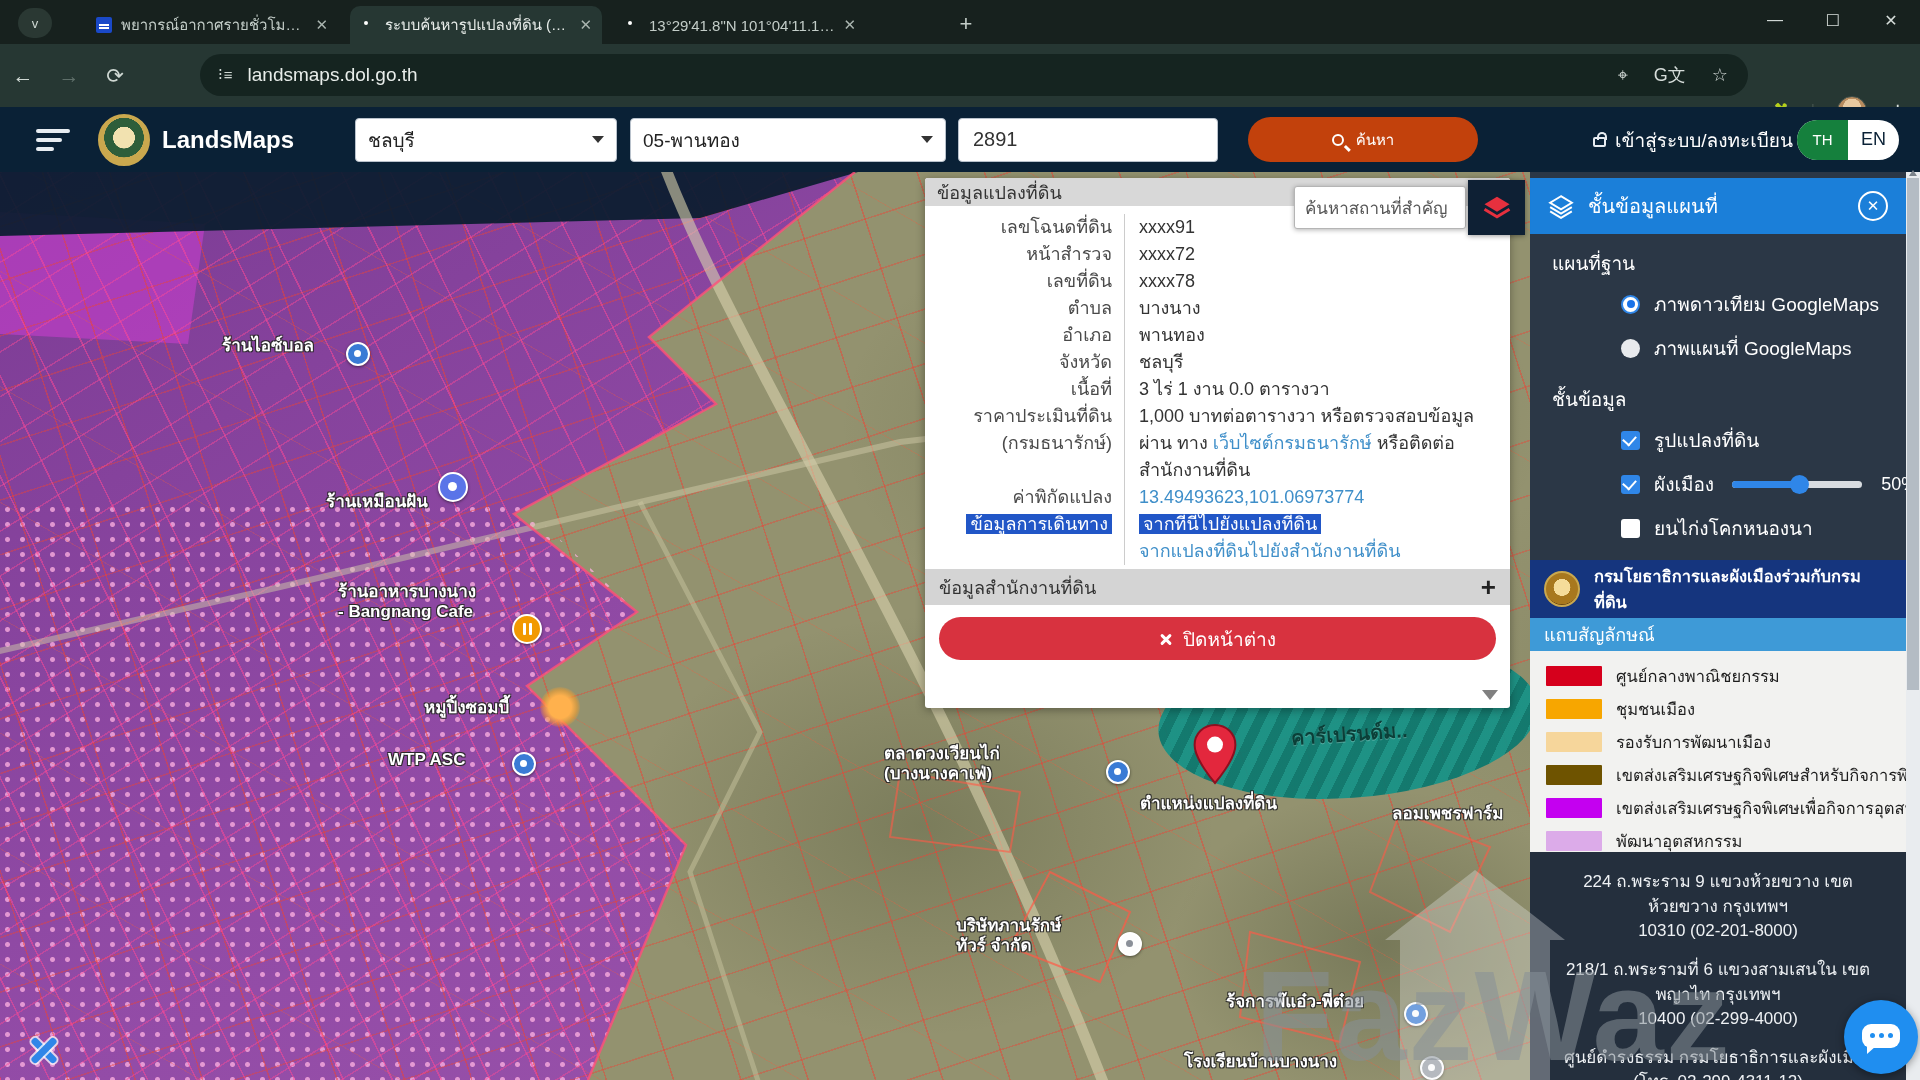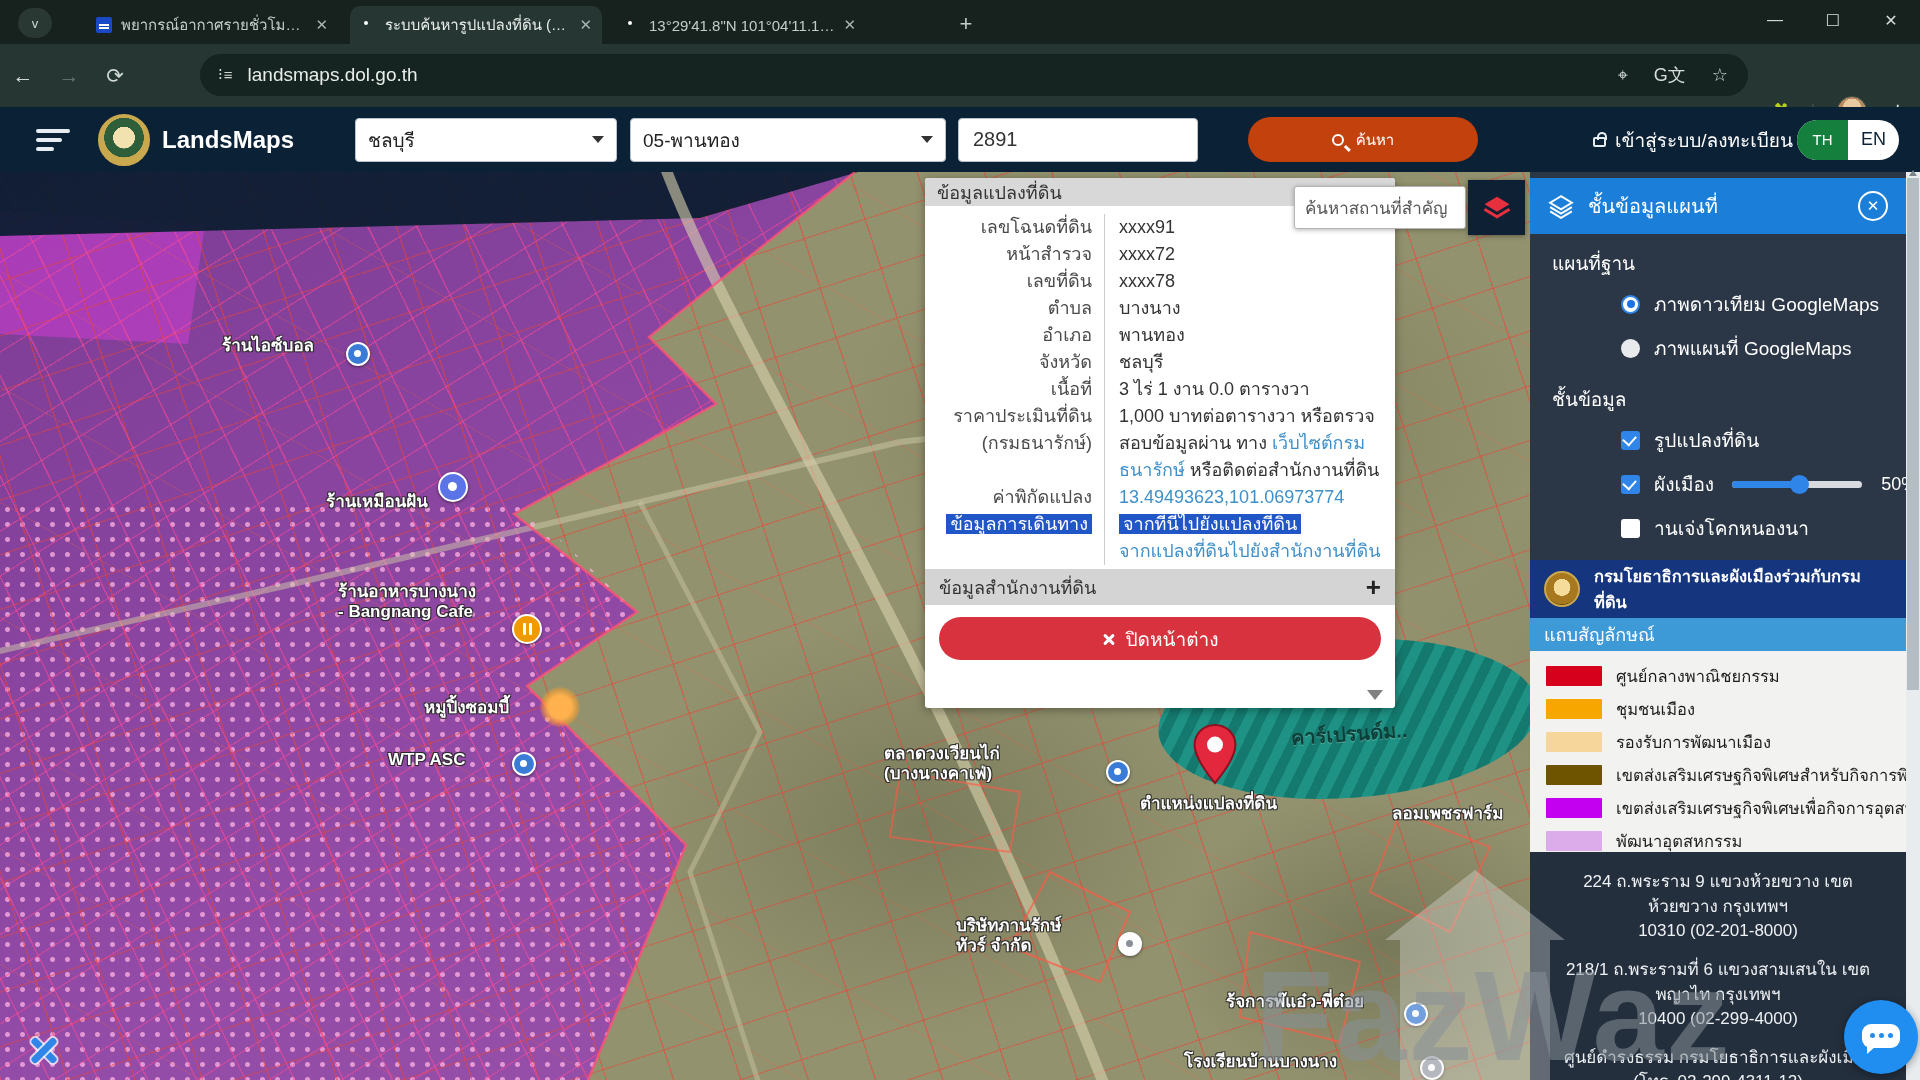--- a/index.html
+++ b/index.html
@@ -47,21 +47,21 @@
   #hamburger div:nth-child(2){width:26px;} #hamburger div:nth-child(3){width:18px;}
   #logo { width:52px; height:52px; border-radius:50%; margin-left:28px;
     background:radial-gradient(circle at 50% 45%, #f2e2b0 0 30%, #2e5e3a 31% 55%, #caa84e 56% 75%, #7a5a1e 76%);
     border:2px solid #caa84e; }
   #brand { color:#fff; font-size:24px; font-weight:700; margin-left:12px; }
   .hsel { height:44px; background:#fff; border-radius:4px; border:1px solid #b9c2cc; display:flex; align-items:center;
     padding:0 12px; font-size:19px; color:#222; justify-content:space-between; }
   .chev { width:0; height:0; border-left:6px solid transparent; border-right:6px solid transparent; border-top:7px solid #333; margin-left:12px;}
   #sel-province { position:absolute; left:355px; width:262px; }
   #sel-district { position:absolute; left:630px; width:316px; }
-  #parcel-input { position:absolute; left:958px; width:240px; height:44px; background:#fff; border:1px solid #b9c2cc;
+  #parcel-input { position:absolute; left:958px; width:260px; height:44px; background:#fff; border:1px solid #b9c2cc;
     border-radius:4px; font-size:20px; color:#333; padding:0 14px; display:flex; align-items:center;}
   #btn-search { position:absolute; left:1248px; width:230px; height:45px; border-radius:23px; background:#c2410c;
     color:#fff; font-size:15px; display:flex; align-items:center; justify-content:center; gap:12px; }
   .mag { width:12px; height:12px; border:2.5px solid #fff; border-radius:50%; position:relative; }
   .mag::after { content:""; position:absolute; left:10px; top:11px; width:7px; height:2.5px; background:#fff; transform:rotate(45deg); }
   #login { position:absolute; left:1593px; color:#fff; font-size:19px; display:flex; align-items:center; gap:9px;}
   .lockic { width:13px; height:10px; border:2px solid #e8edf2; border-radius:2px; position:relative; margin-top:5px;}
   .lockic::before { content:""; position:absolute; left:1.5px; top:-7px; width:6px; height:6px; border:2px solid #e8edf2; border-bottom:none; border-radius:5px 5px 0 0;}
   #langpill { position:absolute; left:1797px; width:102px; height:40px; border-radius:20px; overflow:hidden; display:flex; background:#fff;}
   #langpill .th { width:51px; background:#15803d; color:#fff; display:flex; align-items:center; justify-content:center; font-size:15px;}
@@ -112,26 +112,26 @@
 
   #pin { position:absolute; left:1191px; top:550px; width:48px; height:64px; }
   #pin-label { position:absolute; left:1140px; top:622px; }
 
   #maptool { position:absolute; left:24px; top:858px; width:40px; height:40px; }
   #maptool::before, #maptool::after { content:""; position:absolute; left:4px; top:17px; width:32px; height:7px;
     background:#2f86e8; border-radius:3px; box-shadow:0 0 0 2px rgba(255,255,255,.75); }
   #maptool::before { transform:rotate(45deg);} #maptool::after{ transform:rotate(-45deg);}
 
   
-  #info-panel { position:absolute; left:925px; top:178px; width:470px; background:#fff; border-radius:3px;
+  #info-panel { position:absolute; left:925px; top:178px; width:585px; background:#fff; border-radius:3px;
     box-shadow:0 2px 10px rgba(0,0,0,.35); z-index:20; }
   #ip-title { height:28px; background:#d8d8d8; color:#333; font-size:18px; display:flex; align-items:center;
     padding:0 12px; border-radius:3px 3px 0 0;}
   #ip-body { padding:8px 0 4px 0; }
-  .ip-row { display:flex; font-size:18px; line-height:27px; }
+  .ip-row { display:flex; font-size:18px; line-height:27px;padding-left:20px; }
   .ip-label { width:180px; text-align:right; padding-right:12px; border-right:1px solid #ccc; color:#4a4a4a; flex:none;}
   .ip-value { padding-left:14px; padding-right:10px; color:#333; }
   .ip-link { color:#3f8fc9; }
   .hl { background:#2156c7; color:#fff; padding:0 4px; }
   #ip-office { height:36px; background:#d4d4d4; display:flex; align-items:center; justify-content:space-between;
     padding:0 14px; font-size:18px; color:#333; }
   #ip-office .plus { font-size:26px; font-weight:700; color:#222; }
   #btn-close { margin:12px 14px 6px 14px; height:43px; border-radius:22px; background:#d8323f; color:#fff;
     font-size:19px; display:flex; align-items:center; justify-content:center; gap:10px; }
   .xic { position:relative; width:14px; height:14px; }
@@ -475,21 +475,21 @@
         <span class="slider">
           <span class="sl-track">
             <span class="sl-fill"></span>
             <span class="sl-thumb"></span>
           </span>
           <span class="sl-val">50%</span>
         </span>
       </div>
       <div class="sb-opt">
         <span class="cb"></span>
-        <span>านเจ่งโคกหนองนา</span>
+        <span>ยนไก่งโคกหนองนา</span>
       </div>
     </div>
   <div id="sb-banner">
     <span id="sb-emblem"></span>
     <span id="sb-banner-text">กรมโยธาธิการและผังเมืองร่วมกับกรมที่ดิน</span>
   </div>
   <div id="sb-legend-head">แถบสัญลักษณ์</div>
   <div id="sb-legend">
       <div class="lg-item">
         <span class="lg-swatch" style="background: rgb(214, 0, 28);"></span>

